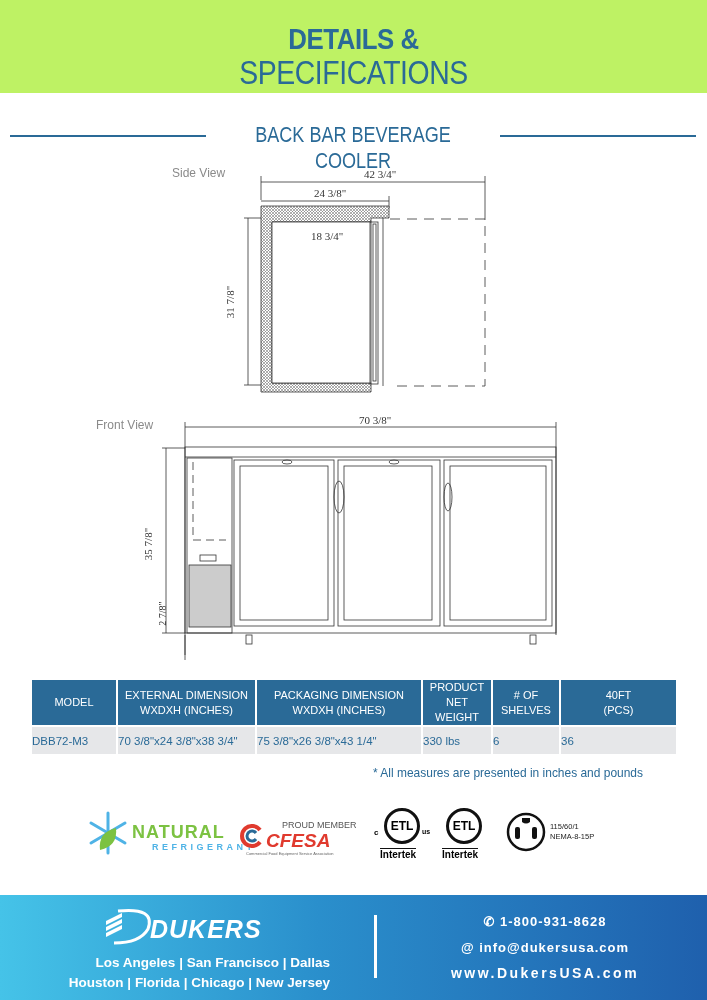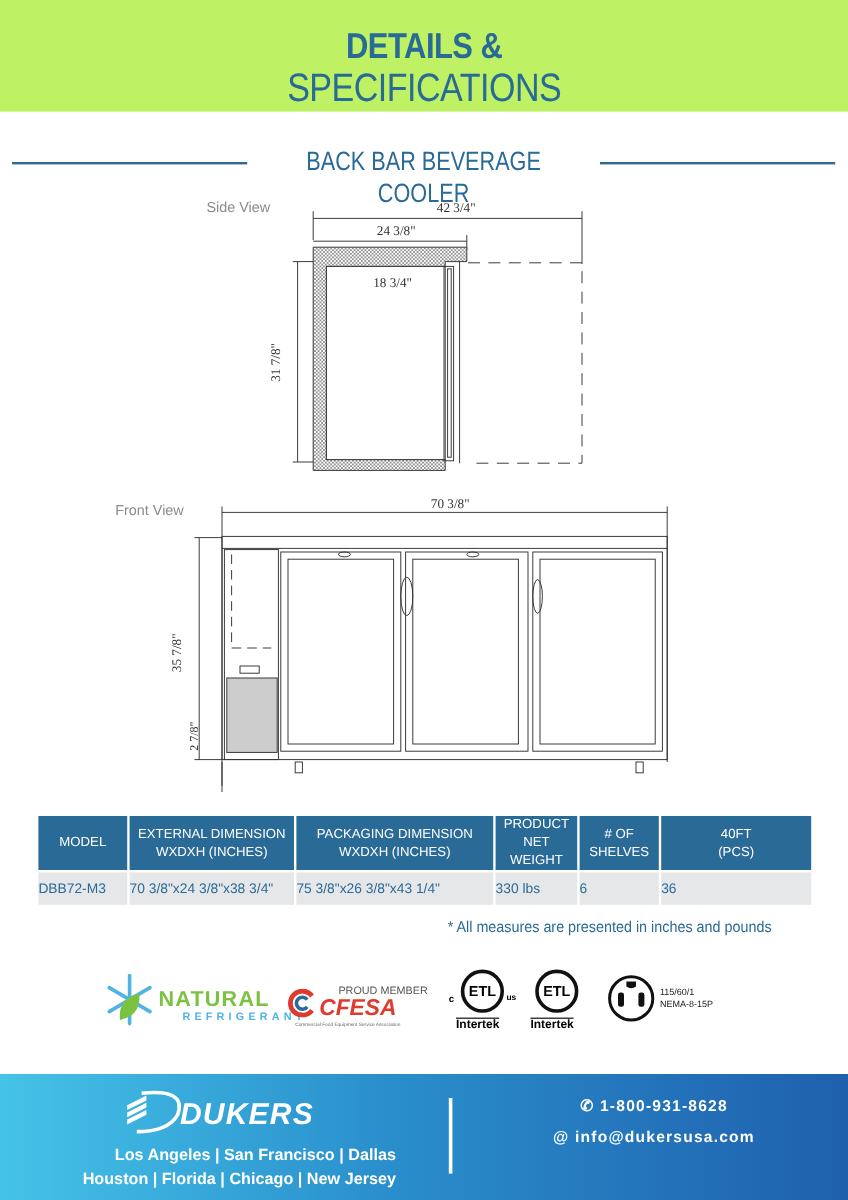--- a/index.html
+++ b/index.html
@@ -117,21 +117,21 @@
 <div style="position:absolute; left:314px; top:187px; font-size:11px; font-family:'Liberation Serif',serif; color:#333;">24 3/8"</div>
 <div style="position:absolute; left:311px; top:230px; font-size:11px; font-family:'Liberation Serif',serif; color:#333;">18 3/4"</div>
 <div style="position:absolute; left:214px; top:296px; font-size:11px; font-family:'Liberation Serif',serif; color:#333; transform:rotate(-90deg);">31 7/8"</div>
 <div style="position:absolute; left:359px; top:414px; font-size:11px; font-family:'Liberation Serif',serif; color:#333;">70 3/8"</div>
 <div style="position:absolute; left:132px; top:538px; font-size:11px; font-family:'Liberation Serif',serif; color:#333; transform:rotate(-90deg);">35 7/8"</div>
 <div style="position:absolute; left:150px; top:608px; font-size:10px; font-family:'Liberation Serif',serif; color:#333; transform:rotate(-90deg);">2 7/8"</div>
 
 <table class="spec">
   <thead>
     <tr>
-      <th style="width:74px;"><span>MODEL</span></th>
+      <th style="width:84px;"><span>MODEL</span></th>
       <th style="width:137px;"><span>EXTERNAL DIMENSION</span><br><span>WXDXH (INCHES)</span></th>
       <th style="width:164px;"><span>PACKAGING DIMENSION</span><br><span>WXDXH (INCHES)</span></th>
       <th style="width:68px;"><span>PRODUCT NET</span><br><span>WEIGHT</span></th>
       <th style="width:66px;"><span># OF</span><br><span>SHELVES</span></th>
       <th><span>40FT</span><br><span>(PCS)</span></th>
     </tr>
   </thead>
   <tbody>
     <tr>
       <td>DBB72-M3</td>
@@ -204,13 +204,14 @@
   <div class="brand-name">DUKERS</div>
   <div class="cities" style="top:60px;">Los Angeles | San Francisco | Dallas</div>
   <div class="cities" style="top:80px;">Houston | Florida | Chicago | New Jersey</div>
   <div class="divider"></div>
   <div class="contact" style="top:19px;">
     <span>✆ </span><span>1-800-931-8628</span>
   </div>
   <div class="contact" style="top:45px;">
     <span>@ </span><span>info@dukersusa.com</span>
   </div>
+  <div class="web" style="top:70px;">www.DukersUSA.com</div>
 </div>
 
 </body></html>

